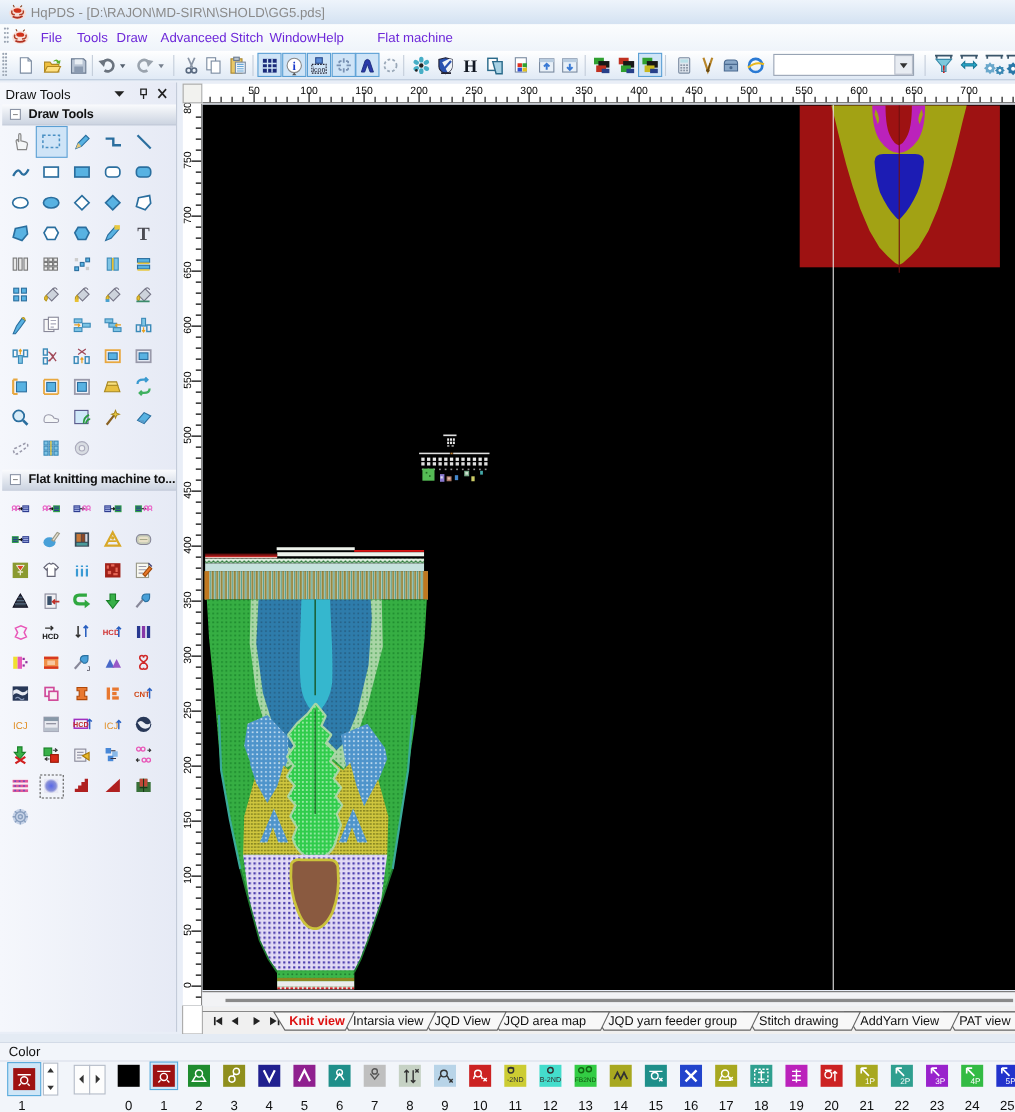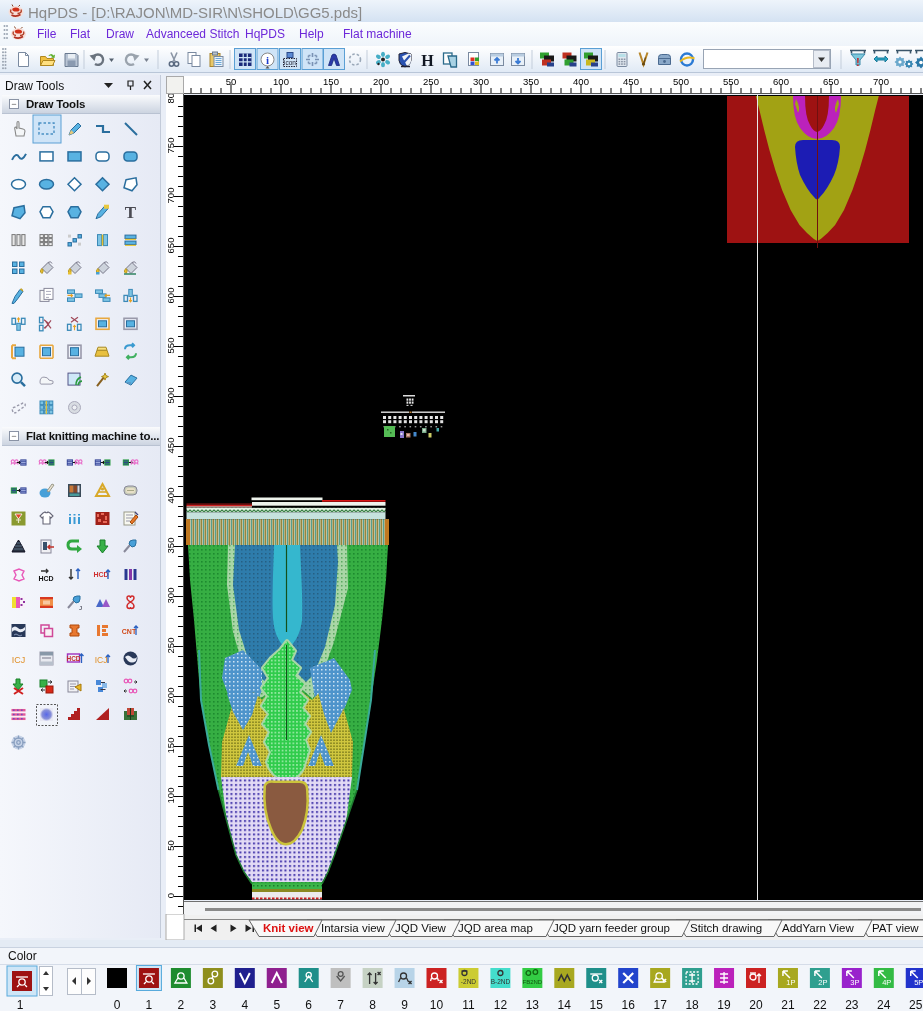--- a/index.html
+++ b/index.html
@@ -1,17 +1,17 @@
 <!DOCTYPE html>
 <html><head><meta charset="utf-8"><style>
 *{margin:0;padding:0;box-sizing:border-box}
 html,body{width:923px;height:1011px;overflow:hidden;font-family:"Liberation Sans",sans-serif;background:#e9eef7}
 .abs{position:absolute}
 #titlebar{left:0;top:0;width:923px;height:22px;background:linear-gradient(#eef4fb,#d4e2f2)}
-#titletext{left:28px;top:4px;font-size:15px;color:#8a8a8a;white-space:nowrap}
+#titletext{left:28px;top:4px;font-size:12px;color:#8a8a8a;white-space:nowrap}
 #menubar{left:0;top:22px;width:923px;height:24px;background:linear-gradient(#fbfdfe,#eff4fa)}
 .menuitem{position:absolute;top:27px;font-size:12px;color:#6d28d9;white-space:nowrap}
 #lpanel{left:0;top:75px;width:161px;height:863px;background:linear-gradient(90deg,#f5f7fc,#e6eaf5);border-right:1px solid #c3cbd9}
 #ptitle{left:5px;top:79px;font-size:12px;color:#111}
 .sechdr{position:absolute;left:2px;width:158px;height:19px;background:linear-gradient(#fafbfd,#ccd4e1);border-bottom:1px solid #b9c2d2;font-size:11.5px;font-weight:bold;color:#111;padding-left:24px;line-height:19px;white-space:nowrap;overflow:hidden;letter-spacing:-0.2px}
 .mbox{position:absolute;left:9px;width:10px;height:10px;border:1px solid #8a93a5;background:#fff;font-size:9px;line-height:8px;text-align:center;color:#555}
 #hscroll{left:184px;top:901px;width:739px;height:14px;background:#f2f3f5;border-top:1px solid #707070}
 #hthumb{left:205px;top:908px;width:716px;height:3px;background:#8a8a8a}
 #statusstrip{left:0;top:940px;width:923px;height:7px;background:#e4ebf4}
 </style></head><body>
@@ -39,25 +39,25 @@
     </g>
   </svg>
 <svg class="abs" style="left:10px;top:25px" width="17" height="16" viewBox="0 0 16 16">
     <ellipse cx="8" cy="9" rx="7.5" ry="6" fill="#f8e0da"></ellipse>
     <path d="M4.5,5.5 Q8,3.5 11,5.5 Q12.5,7.5 10,8.5 L6.5,8.5 Q3.5,7.5 4.5,5.5 Z" fill="#d03018"></path>
     <path d="M3,6.5 Q1.5,10 5.5,10.5 M13,6.5 Q14.5,10 9.5,10.5" stroke="#b04028" fill="none" stroke-width="1.4"></path>
     <path d="M3.5,12 Q8,14.5 12.5,11.5" stroke="#b03020" fill="none" stroke-width="1.6"></path>
     <path d="M5,3.5 L4,1.5 M10.5,3.5 L12,2" stroke="#884422" stroke-width="1"></path>
   </svg>
 <div class="abs menuitem" style="left:37px">File</div>
-<div class="abs menuitem" style="left:70px">Flat</div>
+<div class="abs menuitem" style="left:70px">Tools</div>
 <div class="abs menuitem" style="left:106px">Draw</div>
 <div class="abs menuitem" style="left:146px">Advanceed Stitch</div>
-<div class="abs menuitem" style="left:245px">HqPDS</div>
-<div class="abs menuitem" style="left:299px">Help</div>
+<div class="abs menuitem" style="left:245px">Window</div>
+<div class="abs menuitem" style="left:288px">Help</div>
 <div class="abs menuitem" style="left:343px">Flat machine</div>
 <svg class="abs" style="left:0;top:46px" width="923" height="28" viewBox="0 46 923 28">
     <defs>
       <linearGradient id="tbg" x1="0" y1="0" x2="0" y2="1">
         <stop offset="0" stop-color="#ffffff"></stop>
         <stop offset="1" stop-color="#dfe9f5"></stop>
       </linearGradient>
     </defs>
     <rect x="0" y="46" width="923" height="27" fill="url(#tbg)"></rect>
     <line x1="0" y1="72.5" x2="923" y2="72.5" stroke="#b9c6d8"></line>

